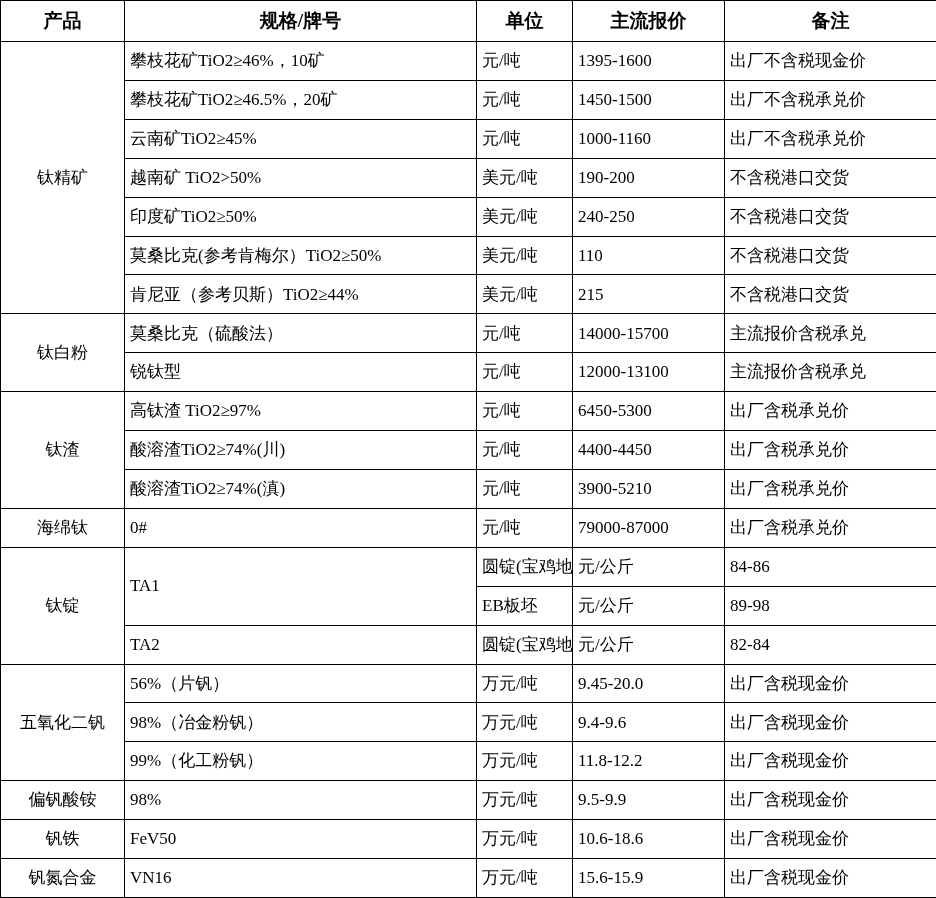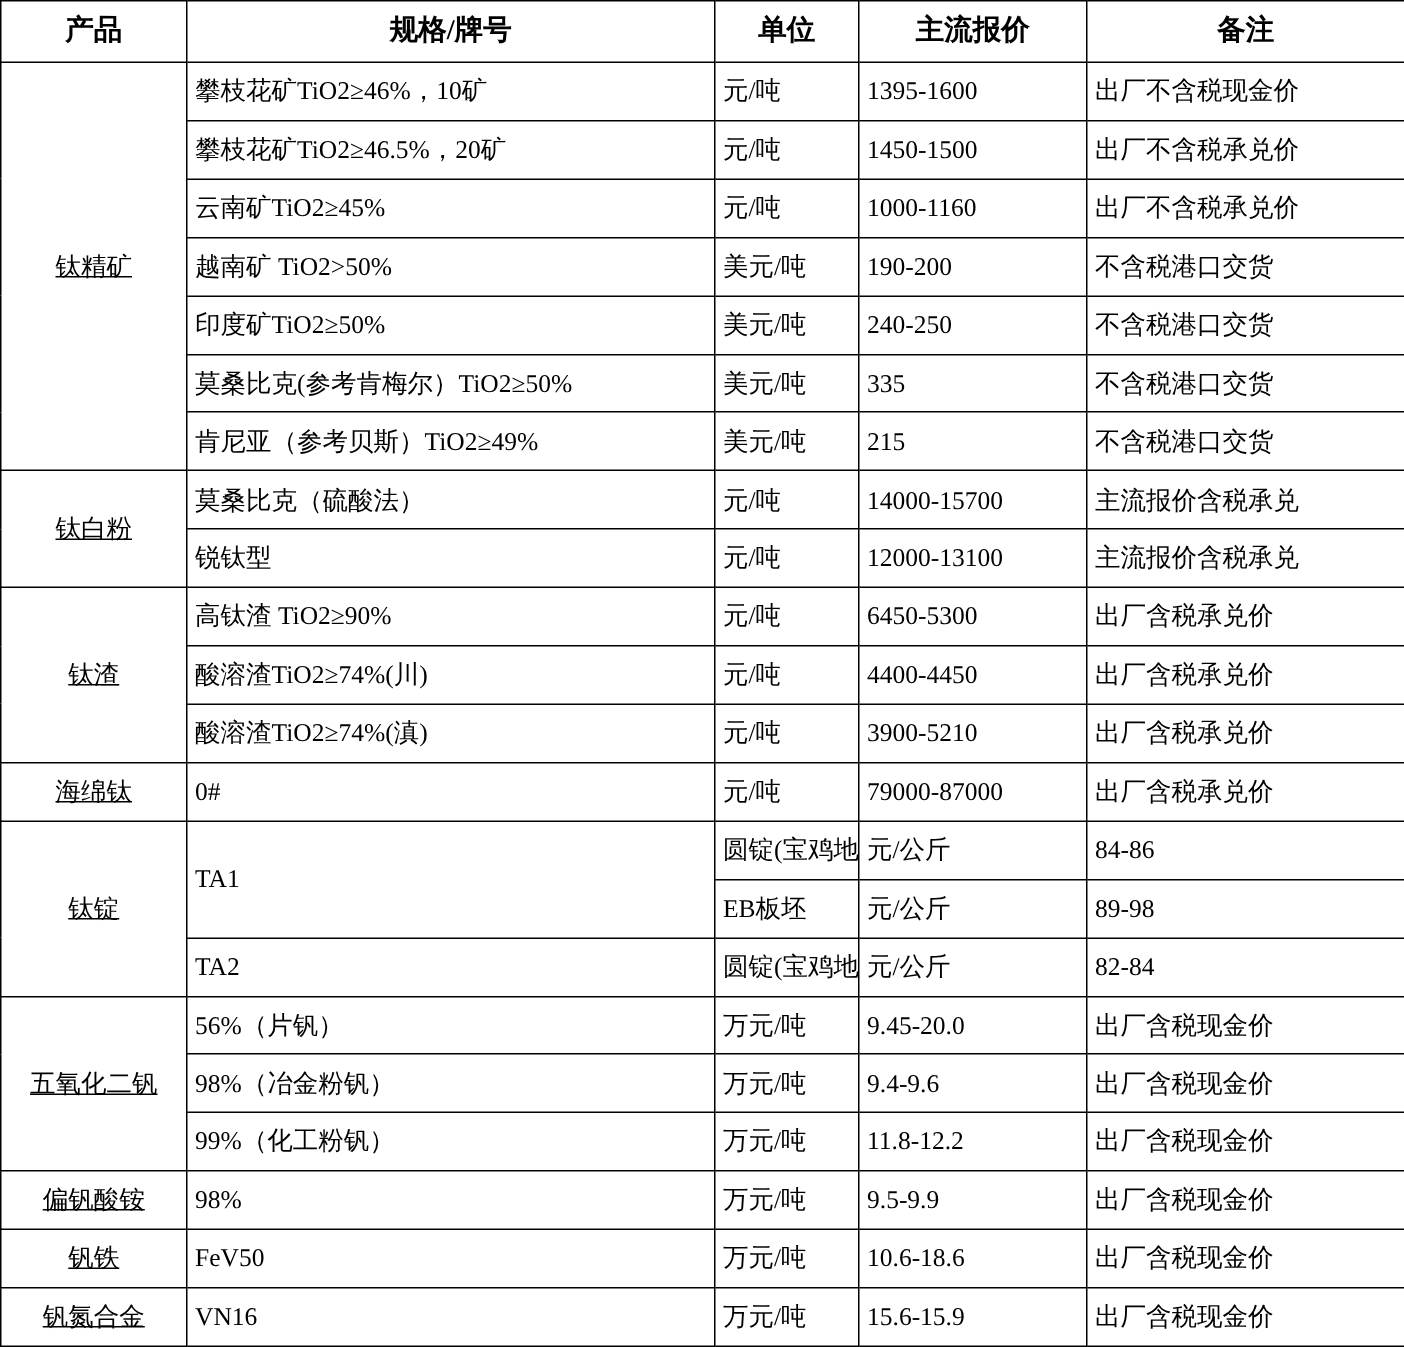--- a/index.html
+++ b/index.html
@@ -34,21 +34,20 @@
     font-weight: bold;
     font-size: 19px;
     height: 36px;
   }
   td.left {
     text-align: left;
   }
   td.cat {
     text-align: center;
     font-size: 18px;
-    text-decoration: underline;
   }
   
   col.c-product { width: 124px; }
   col.c-spec    { width: 352px; }
   col.c-unit    { width: 96px; }
   col.c-price   { width: 152px; }
   col.c-remark  { width: 212px; }
 </style>
 </head>
 <body>
@@ -99,25 +98,25 @@
     </tr>
     <tr>
       <td class="left">印度矿TiO2≥50%</td>
       <td class="left">美元/吨</td>
       <td class="left">240-250</td>
       <td class="left">不含税港口交货</td>
     </tr>
     <tr>
       <td class="left">莫桑比克(参考肯梅尔）TiO2≥50%</td>
       <td class="left">美元/吨</td>
-      <td class="left">335</td>
-      <td class="left">不含税港口交货</td>
-    </tr>
-    <tr>
-      <td class="left">肯尼亚（参考贝斯）TiO2≥49%</td>
+      <td class="left">110</td>
+      <td class="left">不含税港口交货</td>
+    </tr>
+    <tr>
+      <td class="left">肯尼亚（参考贝斯）TiO2≥44%</td>
       <td class="left">美元/吨</td>
       <td class="left">215</td>
       <td class="left">不含税港口交货</td>
     </tr>
 
     <tr>
       <td class="cat" rowspan="2">钛白粉</td>
       <td class="left">莫桑比克（硫酸法）</td>
       <td class="left">元/吨</td>
       <td class="left">14000-15700</td>
@@ -125,21 +124,21 @@
     </tr>
     <tr>
       <td class="left">锐钛型</td>
       <td class="left">元/吨</td>
       <td class="left">12000-13100</td>
       <td class="left">主流报价含税承兑</td>
     </tr>
 
     <tr>
       <td class="cat" rowspan="3">钛渣</td>
-      <td class="left">高钛渣 TiO2≥90%</td>
+      <td class="left">高钛渣 TiO2≥97%</td>
       <td class="left">元/吨</td>
       <td class="left">6450-5300</td>
       <td class="left">出厂含税承兑价</td>
     </tr>
     <tr>
       <td class="left">酸溶渣TiO2≥74%(川)</td>
       <td class="left">元/吨</td>
       <td class="left">4400-4450</td>
       <td class="left">出厂含税承兑价</td>
     </tr>

